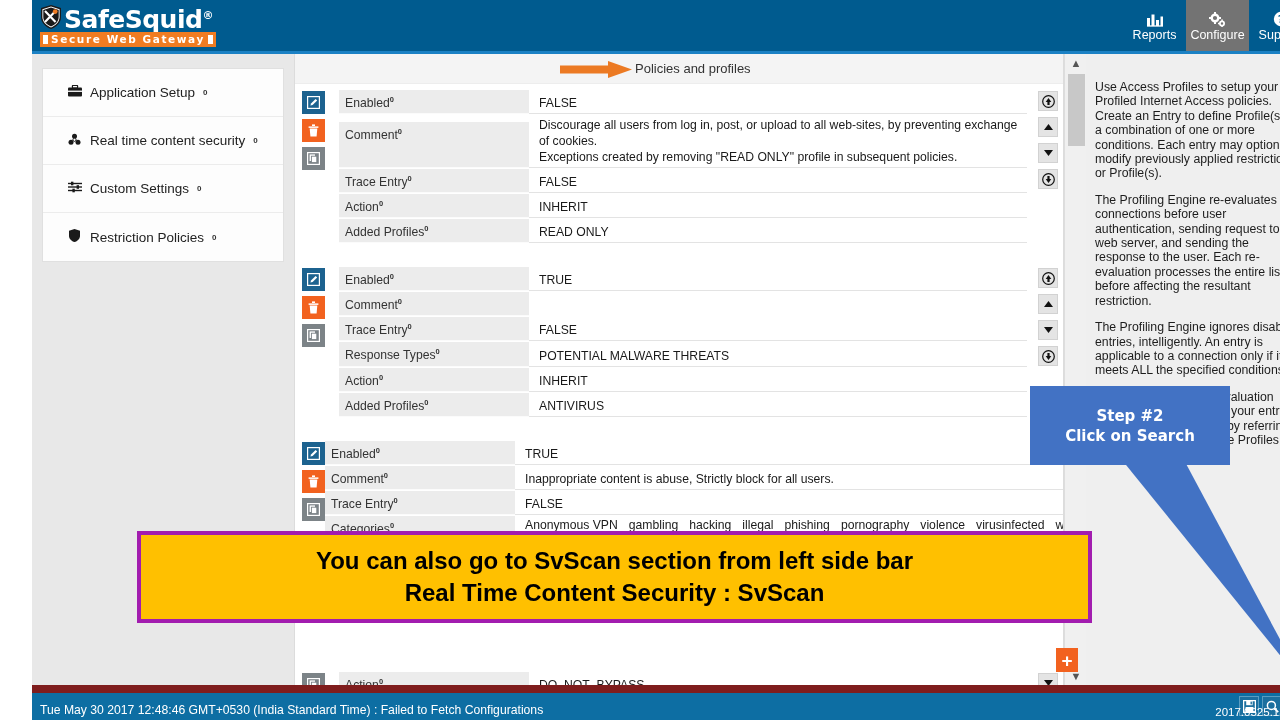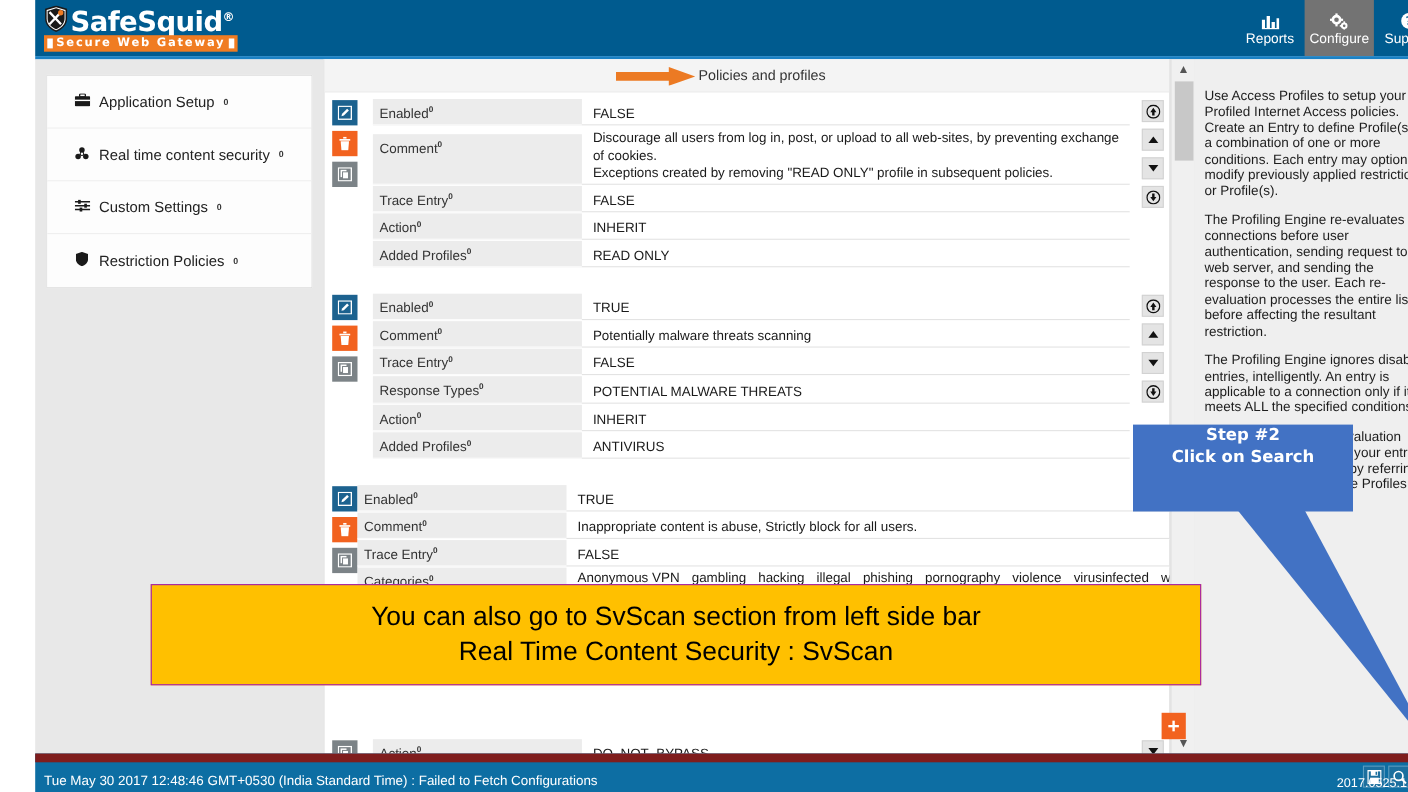--- a/index.html
+++ b/index.html
@@ -169,33 +169,33 @@
     background: #f2621f; color: #ffffff; font-size: 19px; font-weight: bold;
     display: flex; align-items: center; justify-content: center; cursor: pointer;
     z-index: 40; line-height: 1;
   }
 
   
   .callout-blue {
     position: absolute; left: 998px; top: 386px; width: 200px; height: 79px;
     background: #4272c4; z-index: 60;
     display: flex; flex-direction: column; align-items: center;
-    justify-content: flex-start; gap: 2px;
+    justify-content: center; gap: 2px;
   }
   .callout-blue div {
     color: #ffffff; font-size: 15px; font-weight: bold;
     font-family: "DejaVu Sans", sans-serif;
   }
   .callout-tail { position: absolute; left: 990px; top: 380px; width: 290px; height: 320px; z-index: 55; }
 
   .callout-yellow {
     position: absolute; left: 105px; top: 531px; width: 955px; height: 92px;
-    background: #ffc000; border: 1px solid #a21caf; z-index: 70;
+    background: #ffc000; border: 4px solid #a21caf; z-index: 70;
     display: flex; flex-direction: column; align-items: center;
-    justify-content: center; gap: 4px;
+    justify-content: center; gap: 4px; font-weight: bold;
   }
   .callout-yellow div {
     color: #000000; font-size: 24px; font-family: "Liberation Sans", sans-serif;
   }
 
   
   .statusbar {
     position: absolute; left: 0; top: 685px; width: 1280px; height: 35px;
     background: #0d6ea3; border-top: 8px solid #7f1d1d; text-align: center;
   }
@@ -435,21 +435,20 @@
                 </svg>
             </div>
           </div>
           <div class="entry-fields">
             <div class="frow">
                 <div class="fname"><span>Enabled</span><span class="si-info">0</span></div>
                 <div class="fval">TRUE</div>
               </div>
             <div class="frow">
                 <div class="fname"><span>Comment</span><span class="si-info">0</span></div>
-                <div class="fval">Potentially malware threats scanning</div>
               </div>
             <div class="frow">
                 <div class="fname"><span>Trace Entry</span><span class="si-info">0</span></div>
                 <div class="fval">FALSE</div>
               </div>
             <div class="frow">
                 <div class="fname"><span>Response Types</span><span class="si-info">0</span></div>
                 <div class="fval">POTENTIAL MALWARE THREATS</div>
               </div>
             <div class="frow">

